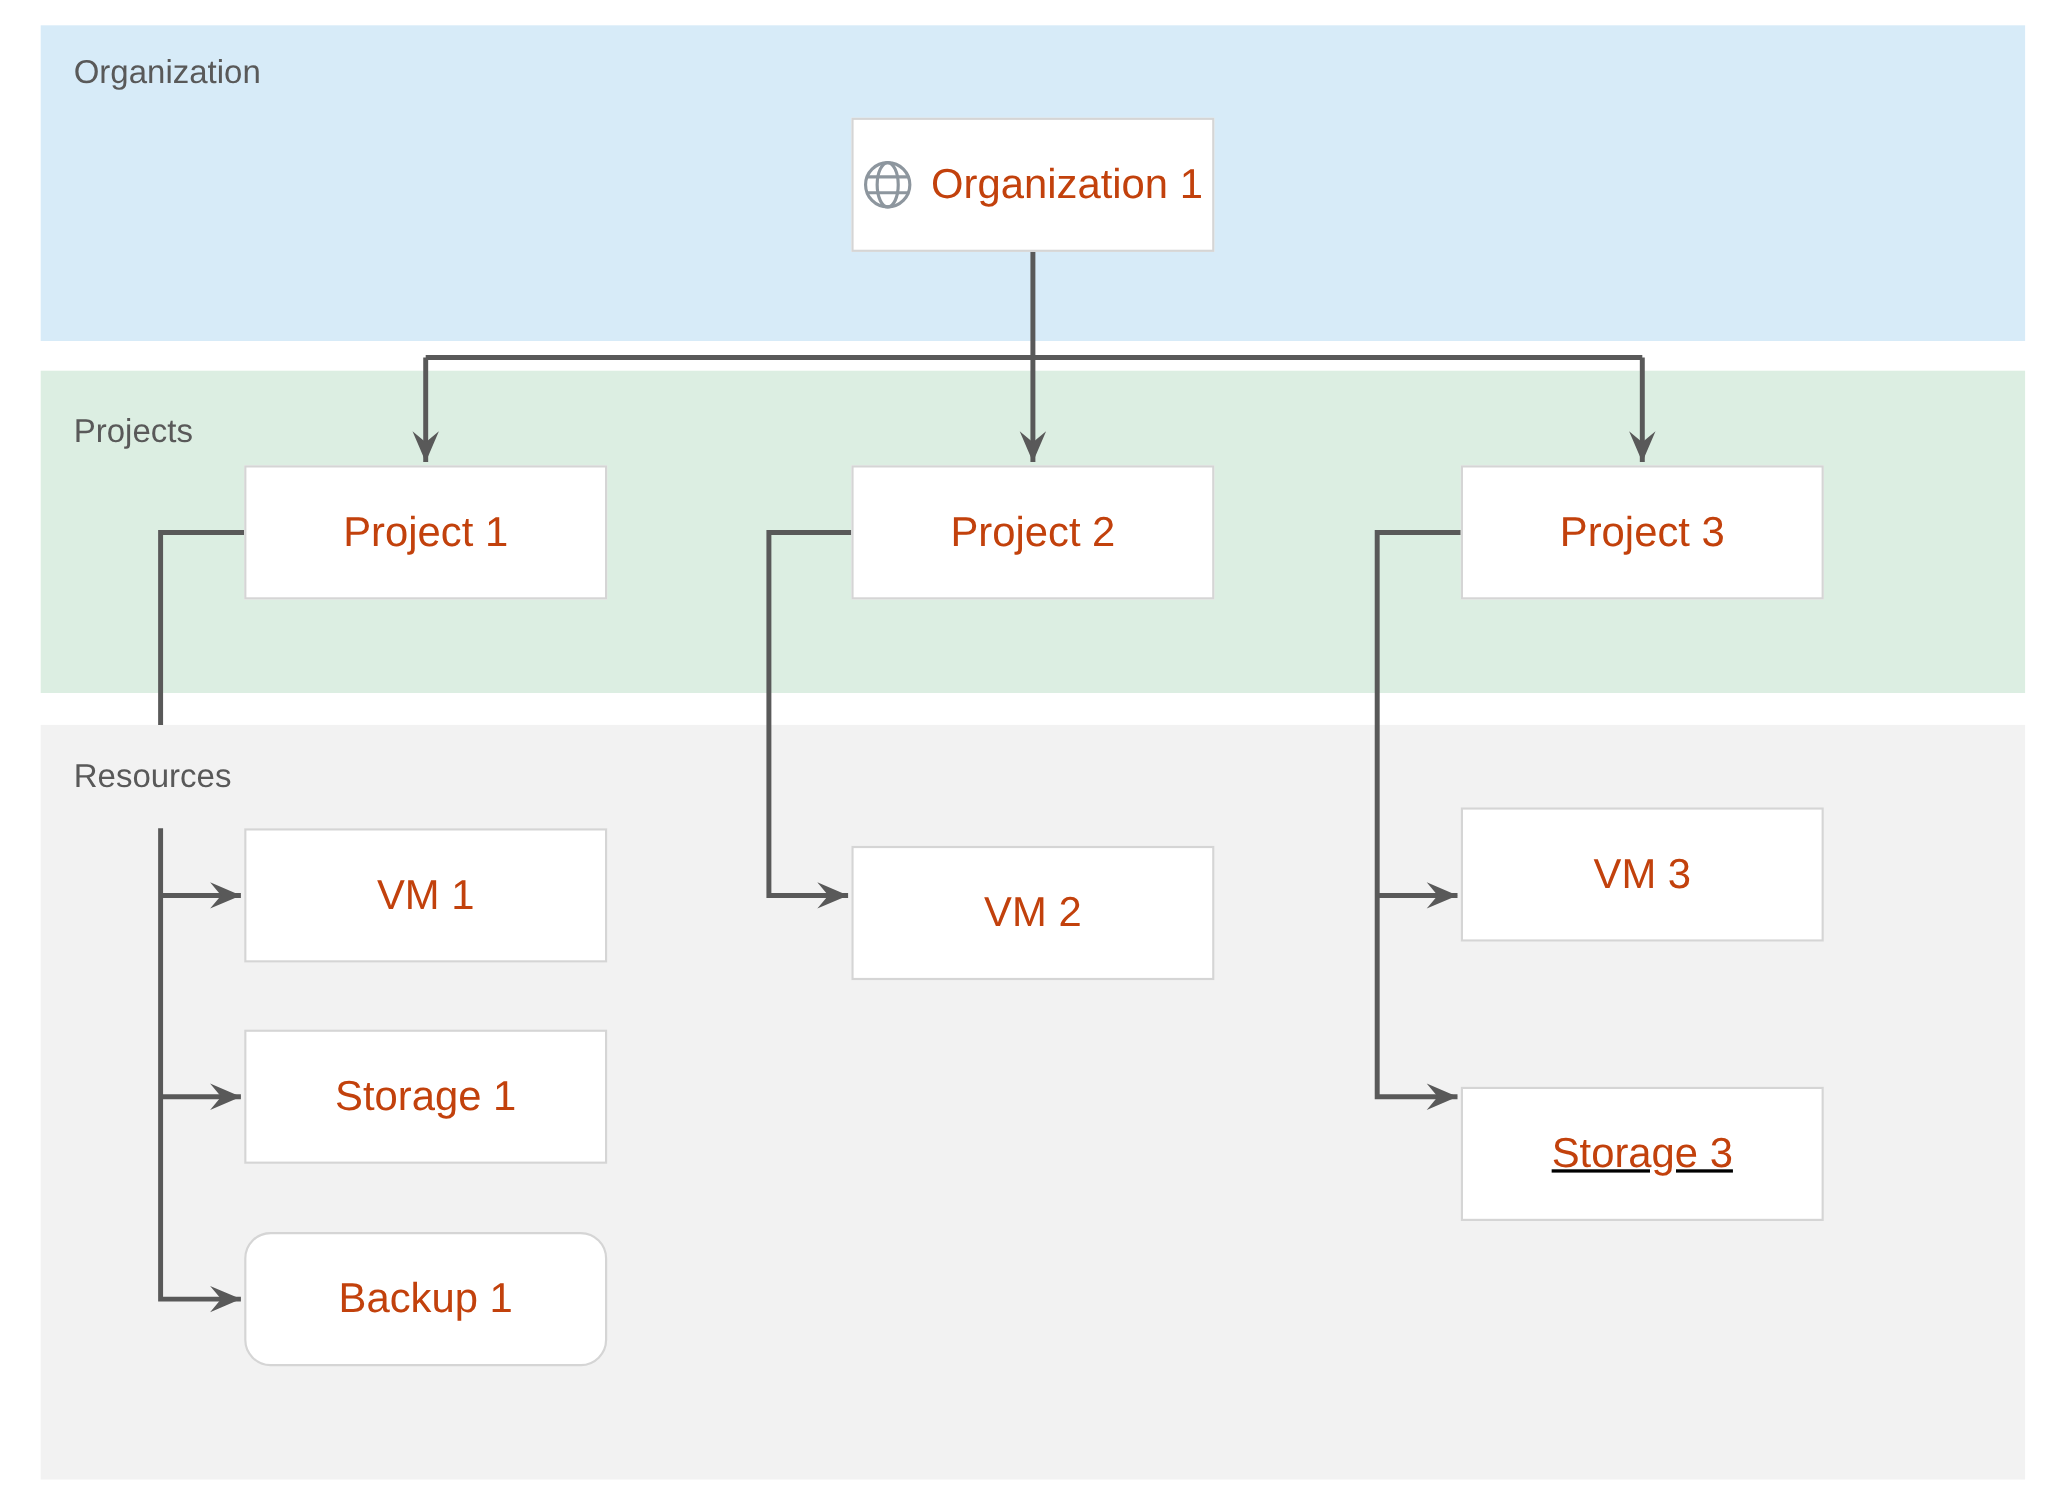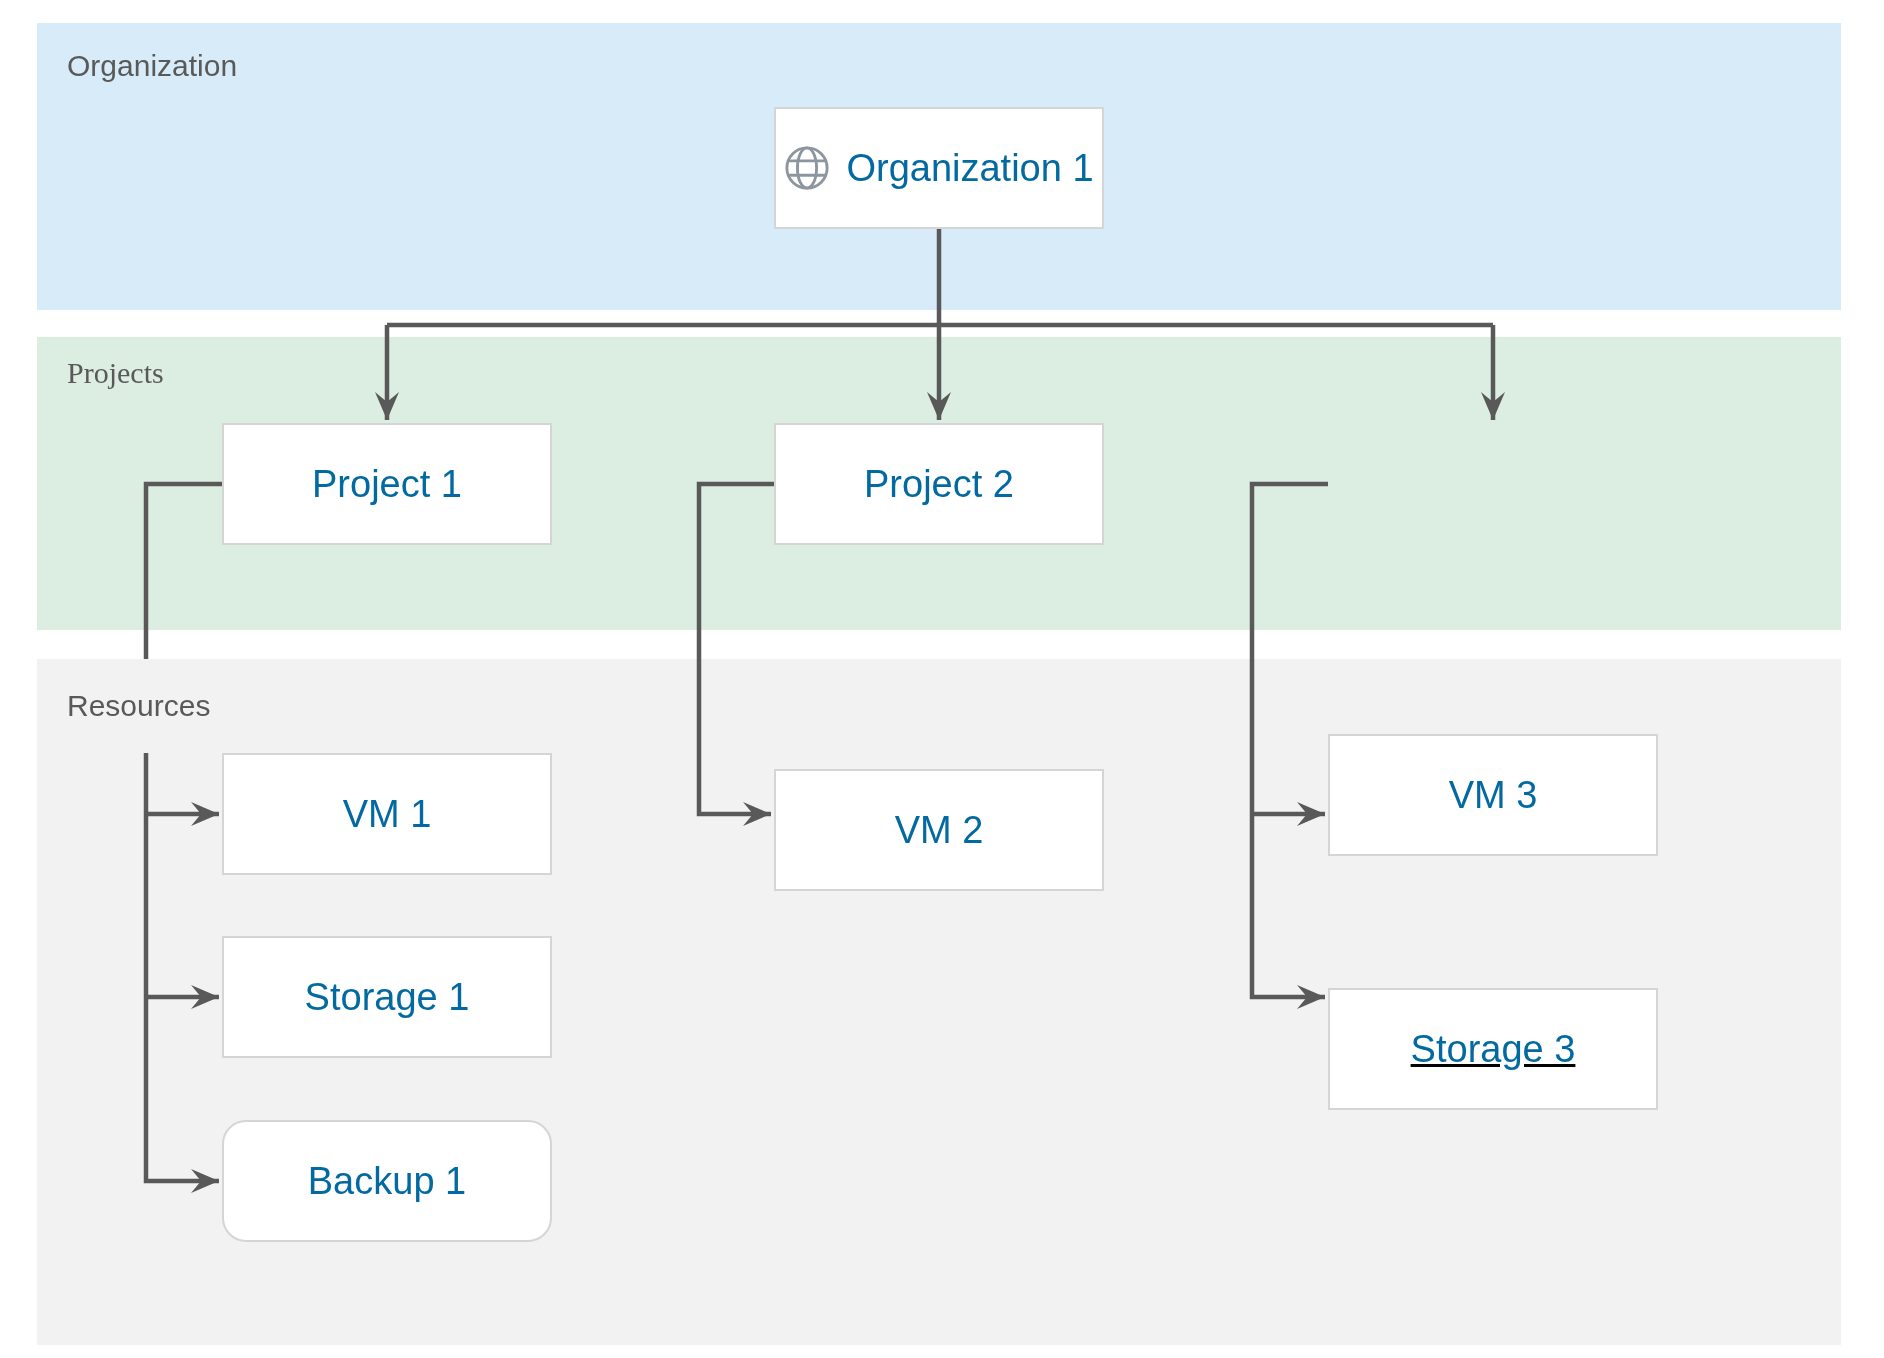--- a/index.html
+++ b/index.html
@@ -27,21 +27,21 @@
   .band-label {
     position: absolute;
     left: 30px;
     font-size: 30px;
     line-height: 34px;
     color: #595959;
     white-space: nowrap;
     text-align: center;
   }
   .band-organization .band-label { top: 26px; }
-  .band-projects     .band-label { top: 19px; font-family: Liberation Serif, serif; }
+  .band-projects     .band-label { top: 39px; }
   .band-resources    .band-label { top: 30px; }
 
   
   .connectors {
     position: absolute;
     left: 0; top: 0;
     width: 1884px;
     height: 1358px;
     z-index: 2;
   }
@@ -62,21 +62,21 @@
     background: #ffffff;
     border: 2px solid #d5d5d5;
     display: flex;
     align-items: center;
     justify-content: center;
     gap: 16px;
     z-index: 3;
   }
   .node-label {
     font-size: 38px;
-    color: #0369a1;
+    color: #c2410c;
     white-space: nowrap;
   }
   .globe {
     display: inline-flex;
     width: 46px;
     height: 46px;
     flex: 0 0 auto;
   }
   
   .node-org      { left: 774px;  top: 107px; }
@@ -148,20 +148,23 @@
     </span>
     <span class="node-label">Organization 1</span>
   </div>
 
   <div class="node node-project1">
     <span class="node-label">Project 1</span>
   </div>
   <div class="node node-project2">
     <span class="node-label">Project 2</span>
   </div>
+  <div class="node node-project3">
+    <span class="node-label">Project 3</span>
+  </div>
 
   <div class="node node-vm1">
     <span class="node-label">VM 1</span>
   </div>
   <div class="node node-vm2">
     <span class="node-label">VM 2</span>
   </div>
   <div class="node node-vm3">
     <span class="node-label">VM 3</span>
   </div>

